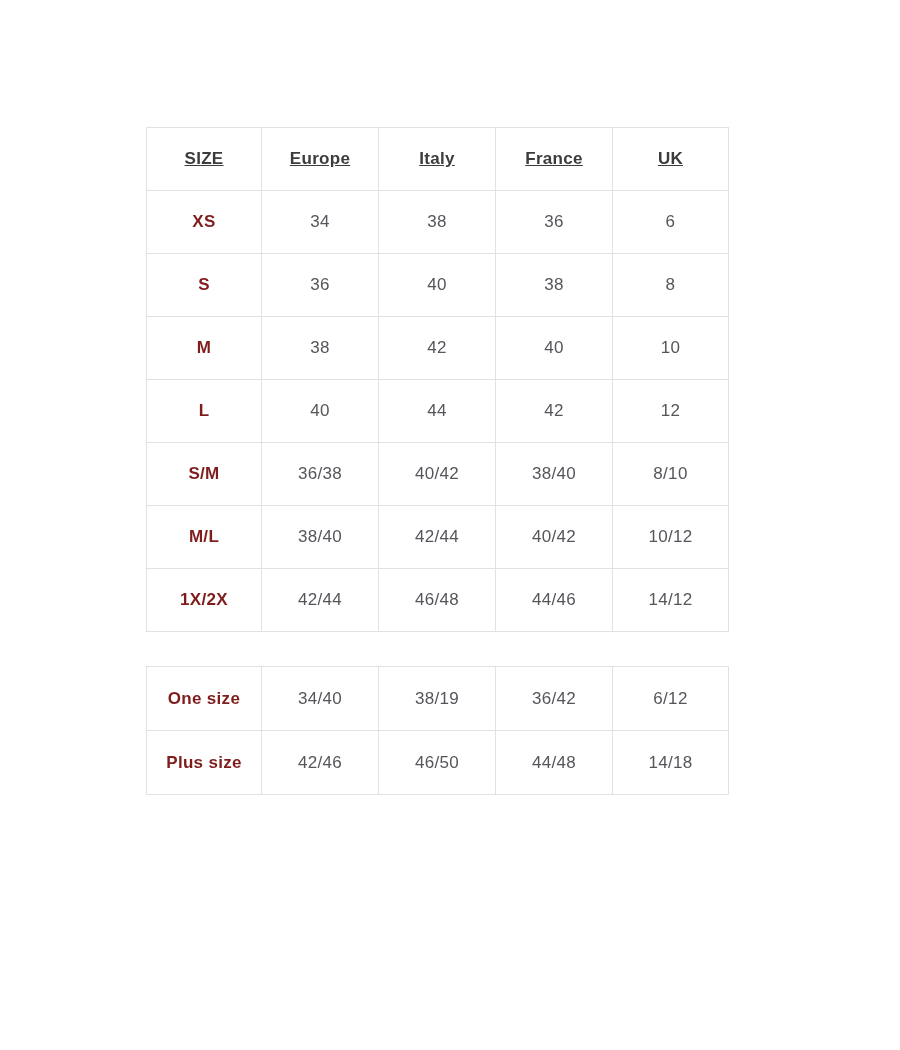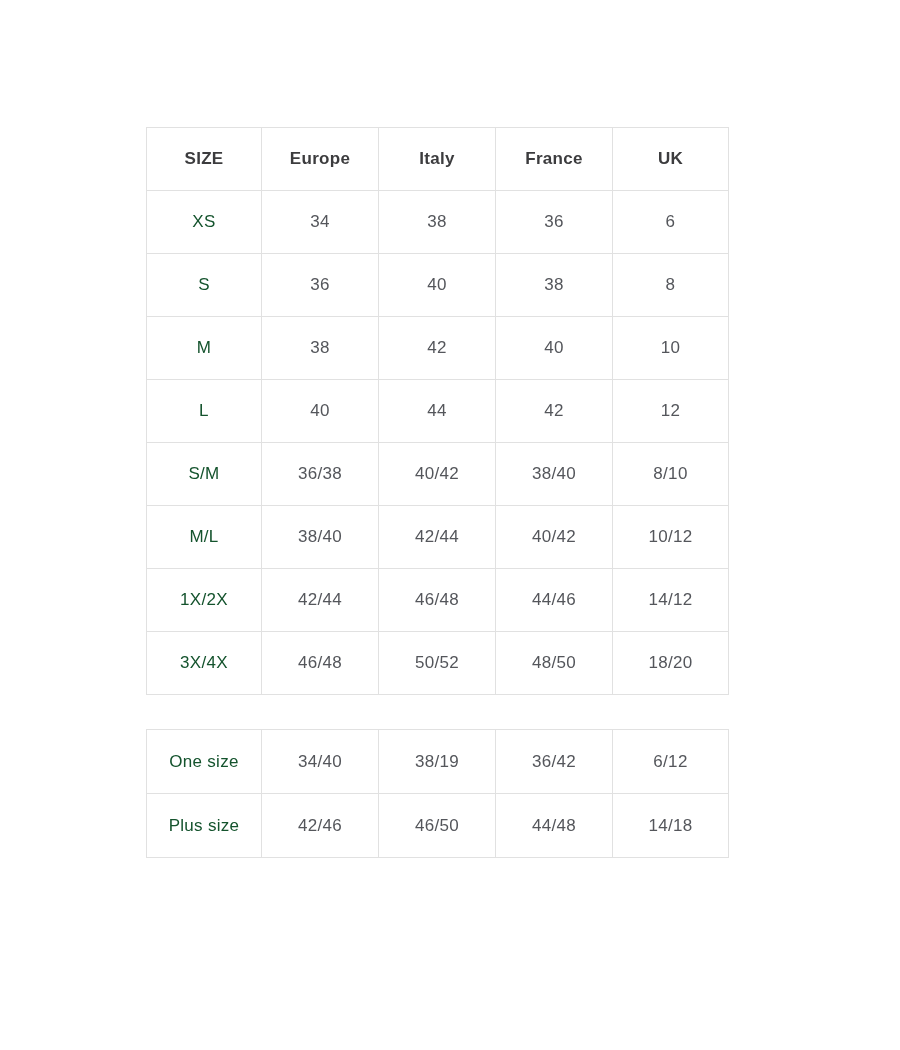--- a/index.html
+++ b/index.html
@@ -33,24 +33,25 @@
     text-align: center;
     vertical-align: middle;
     height: 63px;
     padding: 0;
     font-size: 17px;
     letter-spacing: 0.3px;
   }
   table.size-table th {
     font-weight: 700;
     color: #3c3c3e;
+    text-decoration: underline;
   }
   table.size-table td.label-cell {
-    font-weight: 400;
-    color: #14532d;
+    font-weight: 700;
+    color: #7f1d1d;
     margin-left: 9px;
   }
   table.size-table td.value-cell {
     font-weight: 400;
     color: #54565b;
     text-align: center;
   }
   table.size-table.secondary { margin-top: 34px; }
   table.size-table.secondary td { height: 64px; }
 </style>
@@ -119,27 +120,20 @@
         <td class="value-cell">40/42</td>
         <td class="value-cell">10/12</td>
       </tr>
       <tr>
         <td class="label-cell">1X/2X</td>
         <td class="value-cell">42/44</td>
         <td class="value-cell">46/48</td>
         <td class="value-cell">44/46</td>
         <td class="value-cell">14/12</td>
       </tr>
-      <tr>
-        <td class="label-cell">3X/4X</td>
-        <td class="value-cell">46/48</td>
-        <td class="value-cell">50/52</td>
-        <td class="value-cell">48/50</td>
-        <td class="value-cell">18/20</td>
-      </tr>
     </tbody>
   </table>
 
   <table class="size-table secondary">
     <colgroup>
         <col class="c0">
         <col class="c1">
         <col class="c2">
         <col class="c3">
         <col class="c4">

